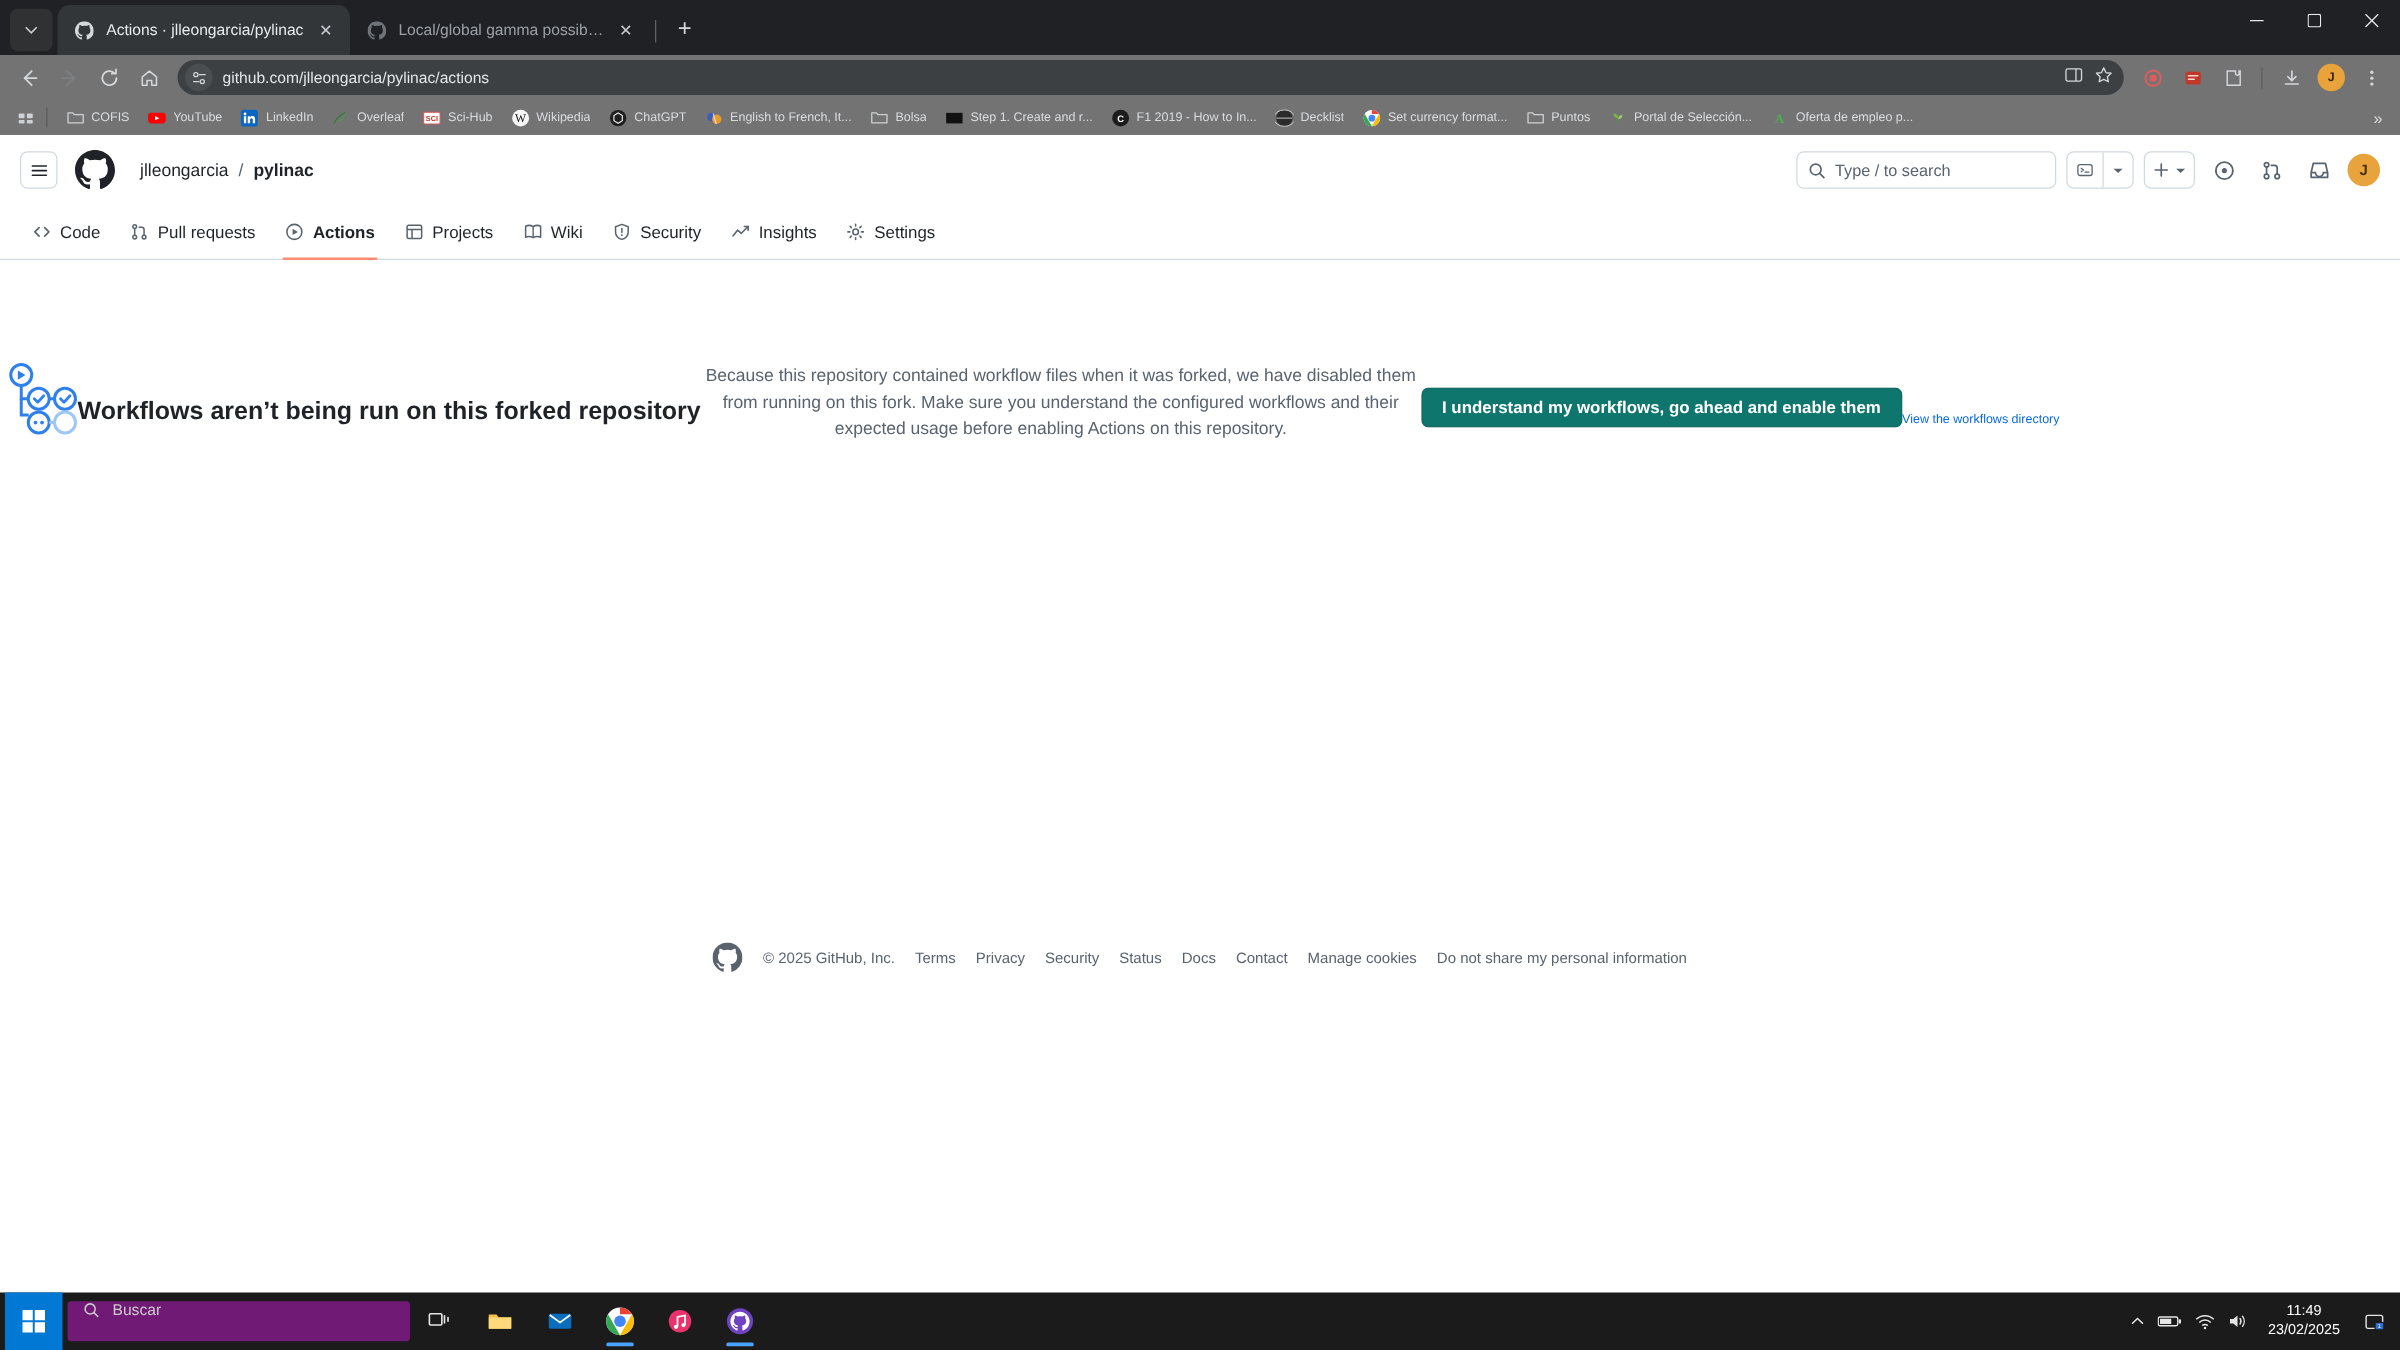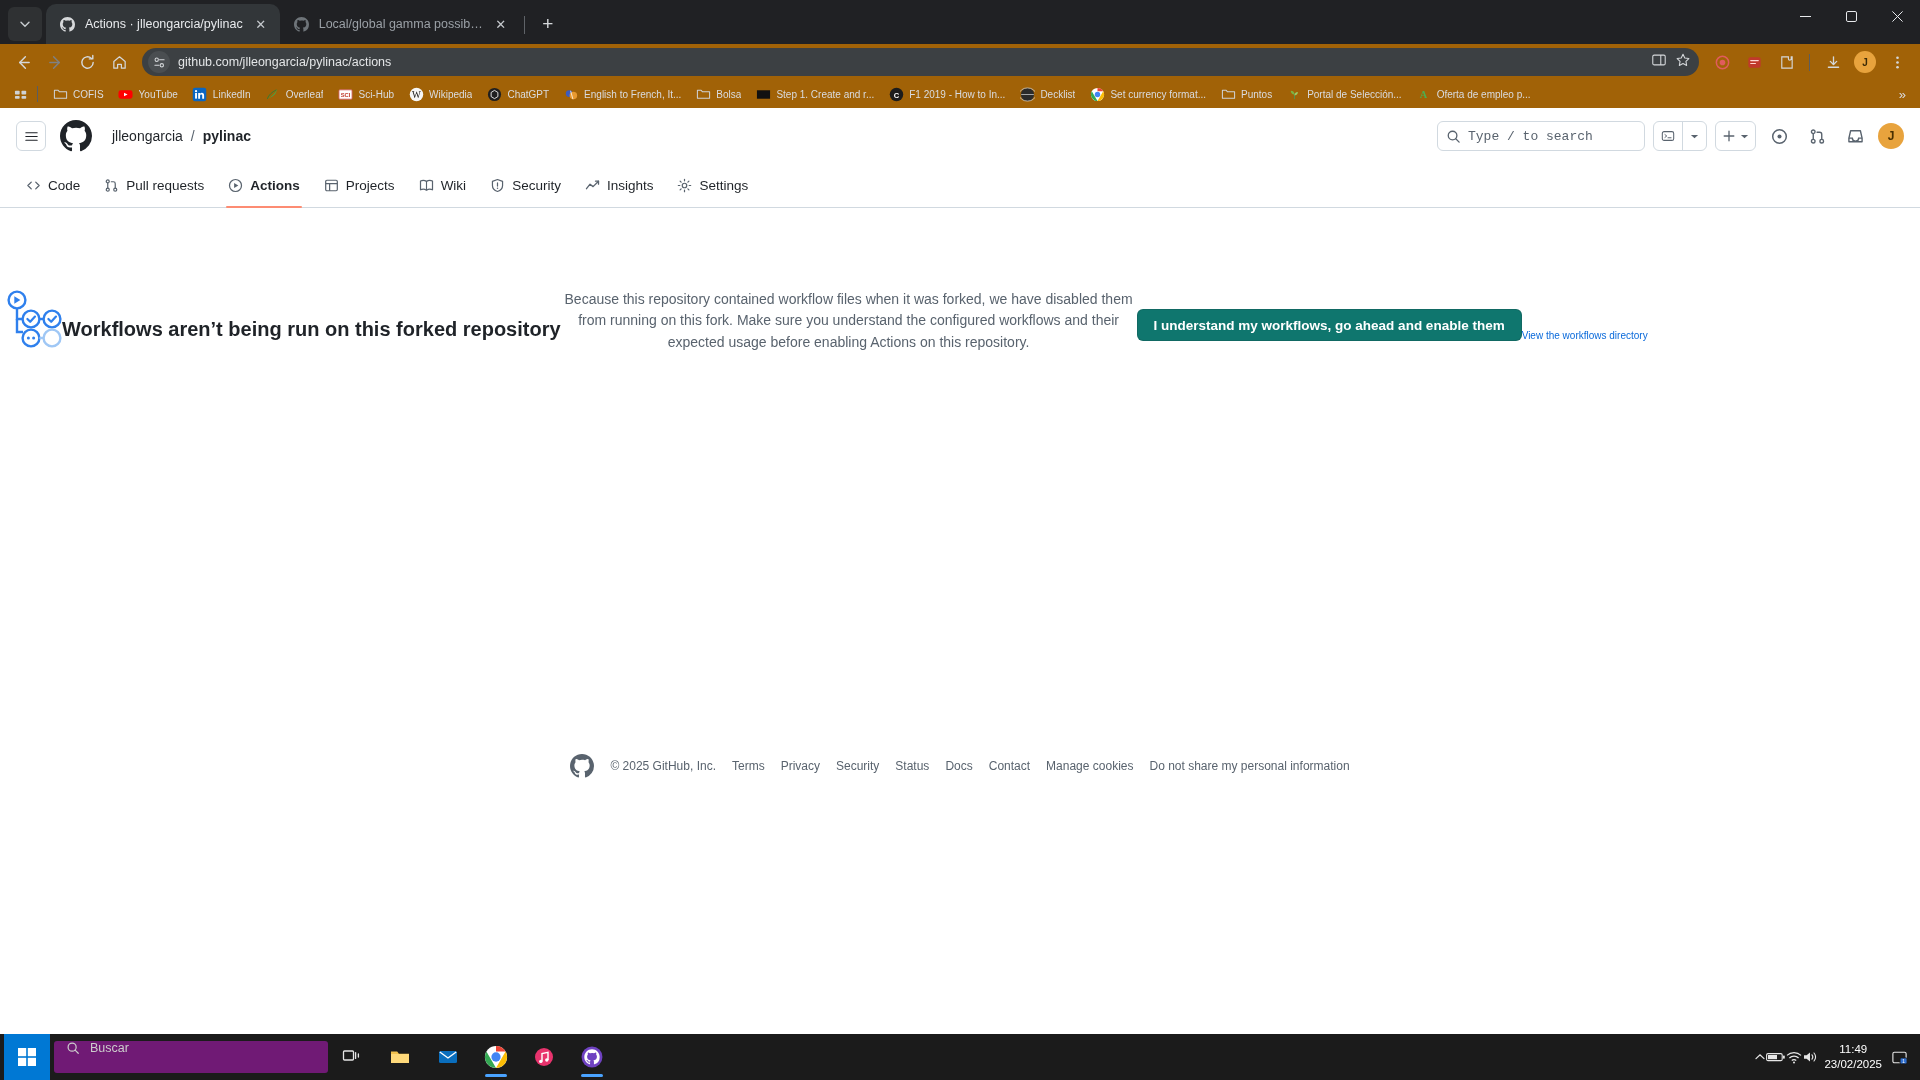--- a/index.html
+++ b/index.html
@@ -5,21 +5,21 @@
   * { box-sizing: border-box; margin: 0; padding: 0; }
   html, body {
     width: 1920px; height: 1080px;
     font-family: "Liberation Sans", sans-serif;
     overflow: hidden;
     background: #ffffff;
   }
   #app { width: 1920px; height: 1080px; position: relative; display: flex; flex-direction: column; }
 
   
-  .browser { background: #a16207; flex: 0 0 auto; }
+  .browser { background: #737373; flex: 0 0 auto; }
 
   
   .tabstrip {
     height: 44px; display: flex; align-items: flex-end;
     padding-left: 6px; background: #202124;
   }
   .tabsearch {
     width: 34px; height: 34px; margin: 0 4px 3px 2px; border-radius: 6px;
     display: flex; align-items: center; justify-content: center;
     background: #2f3133; color: #c8ccd0; flex: 0 0 auto;
@@ -112,21 +112,21 @@
   .breadcrumb { display: flex; align-items: center; gap: 8px; margin-left: 10px; }
   .bc-owner { font-size: 14px; color: #1f2328; }
   .bc-slash { font-size: 14px; color: #59636e; }
   .bc-repo { font-size: 14px; color: #1f2328; font-weight: bold; }
 
   .gh-header-right { margin-left: auto; display: flex; align-items: center; gap: 8px; }
   .searchbox {
     width: 208px; height: 30px; border: 1px solid #d1d9e0; border-radius: 6px;
     display: flex; align-items: center; padding: 0 8px; gap: 7px; background: #fff;
   }
-  .search-ph { font-size: 13px; color: #59636e; font-family: Liberation Mono, monospace; }
+  .search-ph { font-size: 13px; color: #59636e; }
   .cmdk {
     height: 30px; border: 1px solid #d1d9e0; border-radius: 6px; display: flex;
     align-items: center; overflow: hidden;
   }
   .cmdk-part { padding: 0 7px; height: 28px; display: flex; align-items: center; color: #59636e; }
   .cmdk-div { width: 1px; height: 28px; background: #d1d9e0; }
   .hdr-btn {
     height: 30px; border: 1px solid #d1d9e0; border-radius: 6px; display: flex;
     align-items: center; padding: 0 6px; gap: 4px; color: #59636e;
   }
@@ -192,21 +192,21 @@
   }
   .tb-search-lbl { font-size: 12.5px; color: #cccccc; }
   .tbi {
     width: 48px; height: 44px; display: flex; align-items: center; justify-content: center;
     position: relative; flex: 0 0 auto;
   }
   .tbi.running::after {
     content: ""; position: absolute; bottom: 2px; left: 50%; transform: translateX(-50%);
     width: 22px; height: 3px; background: #4aa3ff; border-radius: 2px;
   }
-  .tray { margin-left: auto; display: flex; align-items: center; padding-right: 6px; }
+  .tray { margin-left: auto; display: flex; align-items: center; gap: 10px; padding-right: 6px; }
   .tray-ico { color: #e6e6e6; display: flex; align-items: center; }
   .clock {
     color: #ffffff; font-size: 11.5px; line-height: 1.32; text-align: center;
     display: flex; flex-direction: column; padding: 0 6px;
   }
   .notif { width: 22px; height: 22px; display: flex; align-items:center; justify-content:center; color:#e6e6e6; }
 </style>
 </head>
 <body>
 

